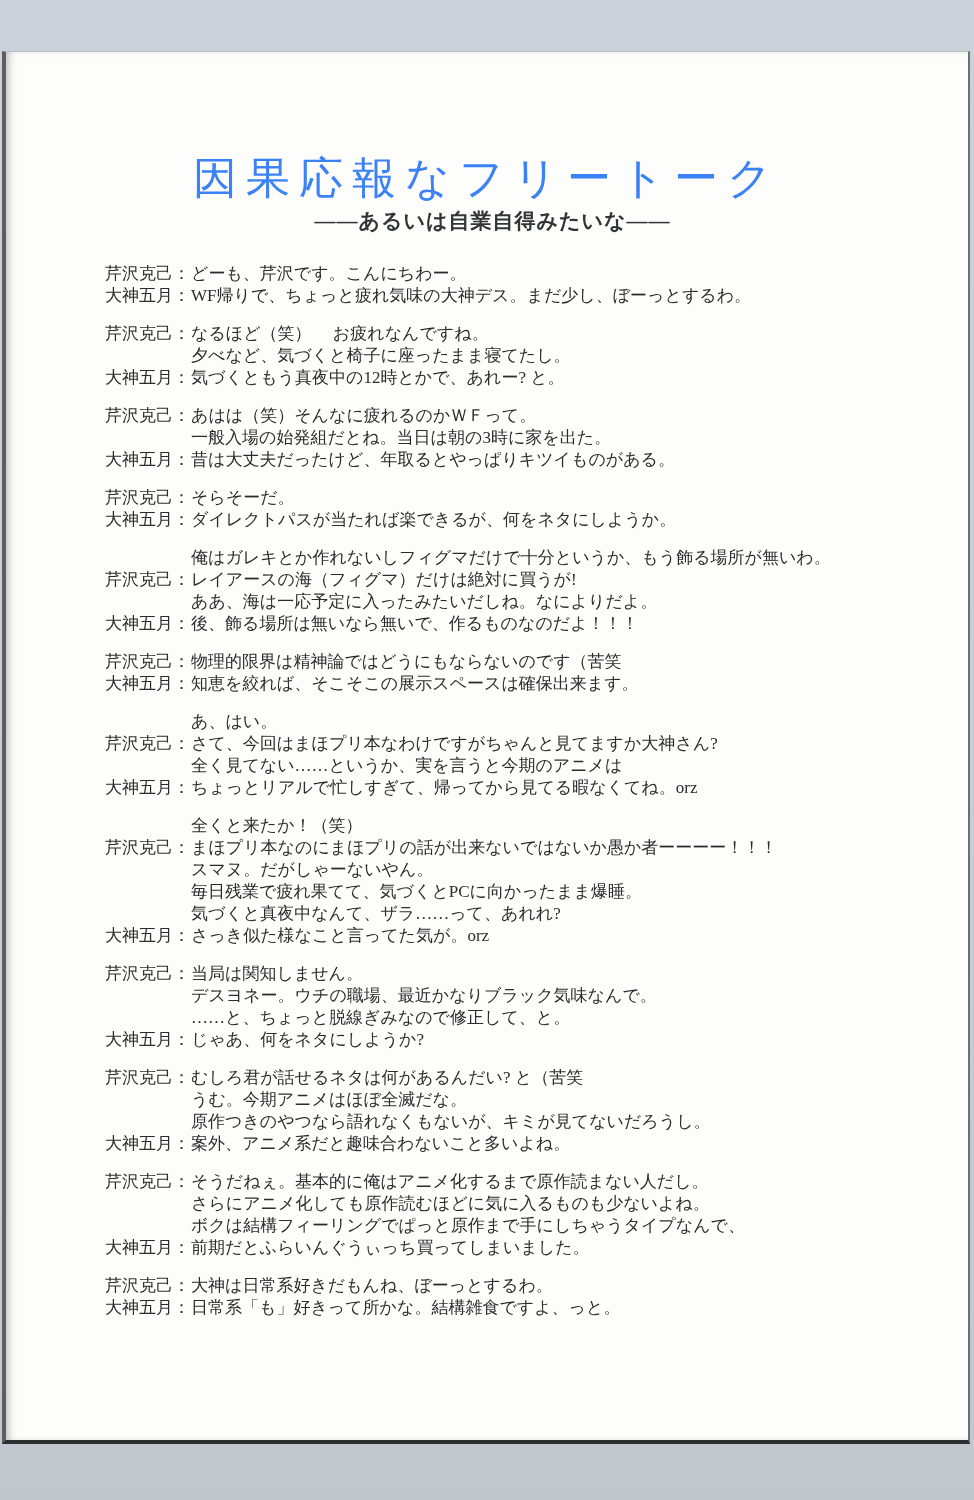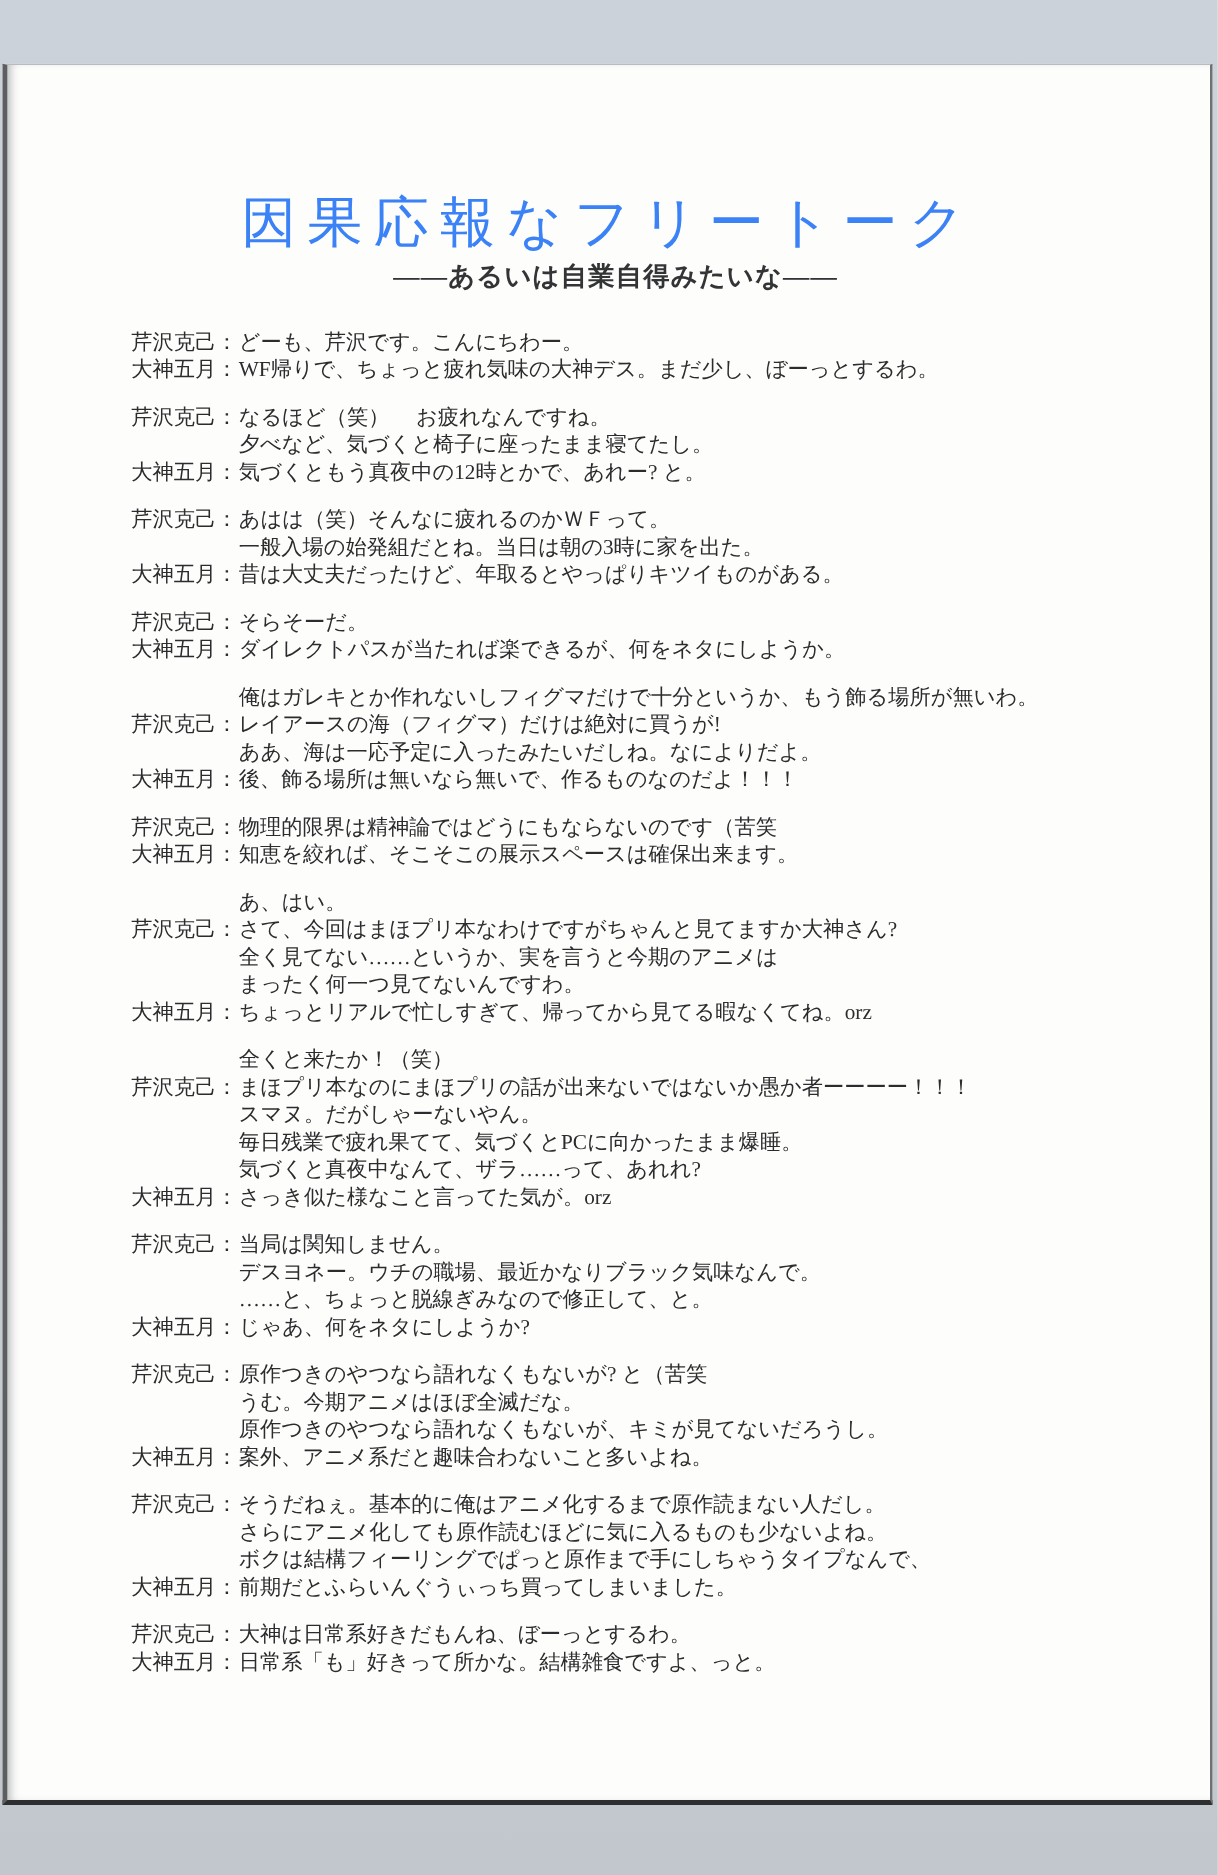--- a/index.html
+++ b/index.html
@@ -182,21 +182,20 @@
             <div class="speaker">芹沢克己：</div>
             <div class="lines">
               <div class="line">あ、はい。</div>
               <div class="line">さて、今回はまほプリ本なわけですがちゃんと見てますか大神さん?</div>
             </div>
           </div>
           <div class="turn">
             <div class="speaker">大神五月：</div>
             <div class="lines">
               <div class="line">全く見てない……というか、実を言うと今期のアニメは</div>
-              <div class="line">まったく何一つ見てないんですわ。</div>
               <div class="line">ちょっとリアルで忙しすぎて、帰ってから見てる暇なくてね。orz</div>
             </div>
           </div>
         </div>
         <div class="group">
           <div class="turn">
             <div class="speaker">芹沢克己：</div>
             <div class="lines">
               <div class="line">全くと来たか！（笑）</div>
               <div class="line">まほプリ本なのにまほプリの話が出来ないではないか愚か者ーーーー！！！</div>
@@ -225,21 +224,21 @@
               <div class="line">デスヨネー。ウチの職場、最近かなりブラック気味なんで。</div>
               <div class="line">……と、ちょっと脱線ぎみなので修正して、と。</div>
               <div class="line">じゃあ、何をネタにしようか?</div>
             </div>
           </div>
         </div>
         <div class="group">
           <div class="turn">
             <div class="speaker">芹沢克己：</div>
             <div class="lines">
-              <div class="line">原作つきのやつなら語れなくもないが? と（苦笑</div>
+              <div class="line">むしろ君が話せるネタは何があるんだい? と（苦笑</div>
             </div>
           </div>
           <div class="turn">
             <div class="speaker">大神五月：</div>
             <div class="lines">
               <div class="line">うむ。今期アニメはほぼ全滅だな。</div>
               <div class="line">原作つきのやつなら語れなくもないが、キミが見てないだろうし。</div>
               <div class="line">案外、アニメ系だと趣味合わないこと多いよね。</div>
             </div>
           </div>

